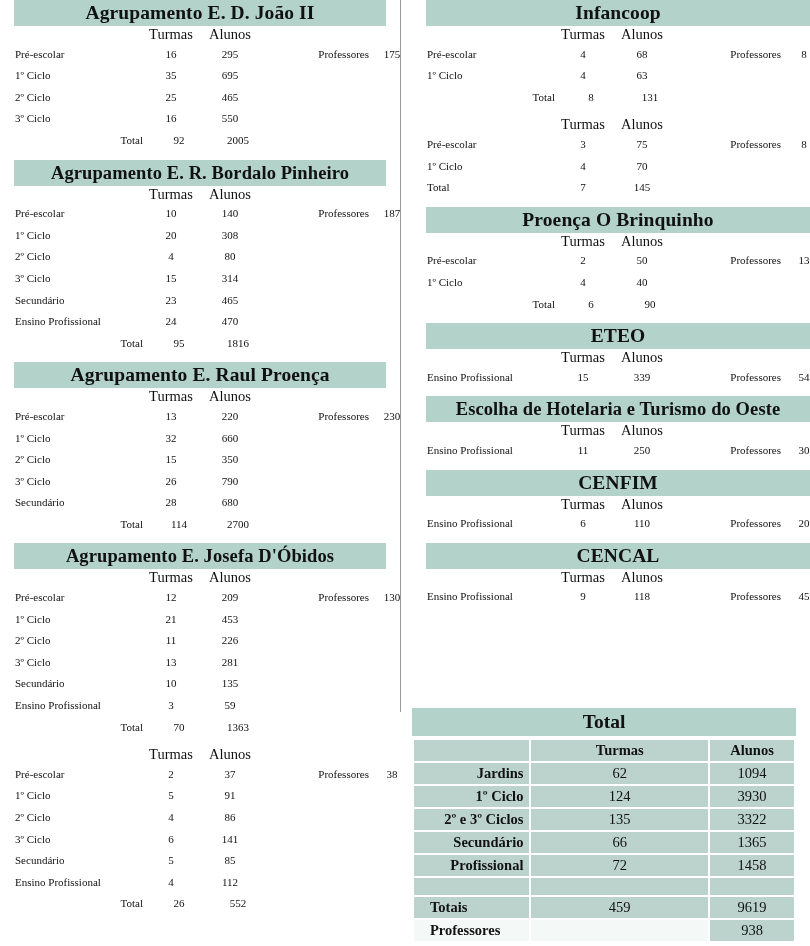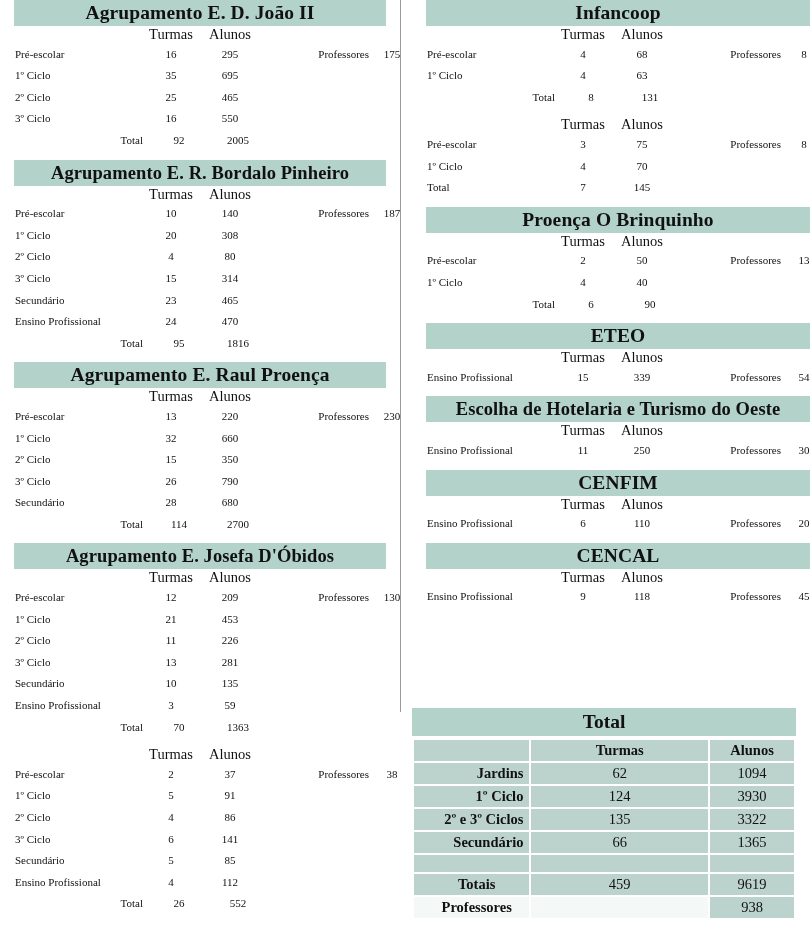--- a/index.html
+++ b/index.html
@@ -124,21 +124,21 @@
     background: #bcd3cd;
     height: 21px;
     padding: 0 6px;
     white-space: nowrap;
   }
   table.total td.lbl {
     width: 100px;
     text-align: right;
     font-weight: bold;
   }
-  table.total td.lbl.r { text-align: center; padding-left: 16px; }
+  table.total td.lbl.r { text-align: left; padding-left: 16px; }
   table.total td.num {
     text-align: center;
   }
   table.total td.turmas { width: 198px; }
   table.total td.alunos { width: 80px; }
   table.total tr.head td {
     font-weight: bold;
     text-align: center;
   }
   table.total td.blank-white { background: #f4f9f8; }
@@ -635,20 +635,25 @@
           <tr>
             <td class="lbl">2º e 3º Ciclos</td>
             <td class="num turmas">135</td>
             <td class="num alunos">3322</td>
           </tr>
           <tr>
             <td class="lbl">Secundário</td>
             <td class="num turmas">66</td>
             <td class="num alunos">1365</td>
           </tr>
+          <tr>
+            <td class="lbl">Profissional</td>
+            <td class="num turmas">72</td>
+            <td class="num alunos">1458</td>
+          </tr>
           <tr class="spacer">
             <td class="lbl"></td>
             <td class="num turmas"></td>
             <td class="num alunos"></td>
           </tr>
           <tr>
             <td class="lbl r">Totais</td>
             <td class="num turmas">459</td>
             <td class="num alunos">9619</td>
           </tr>

